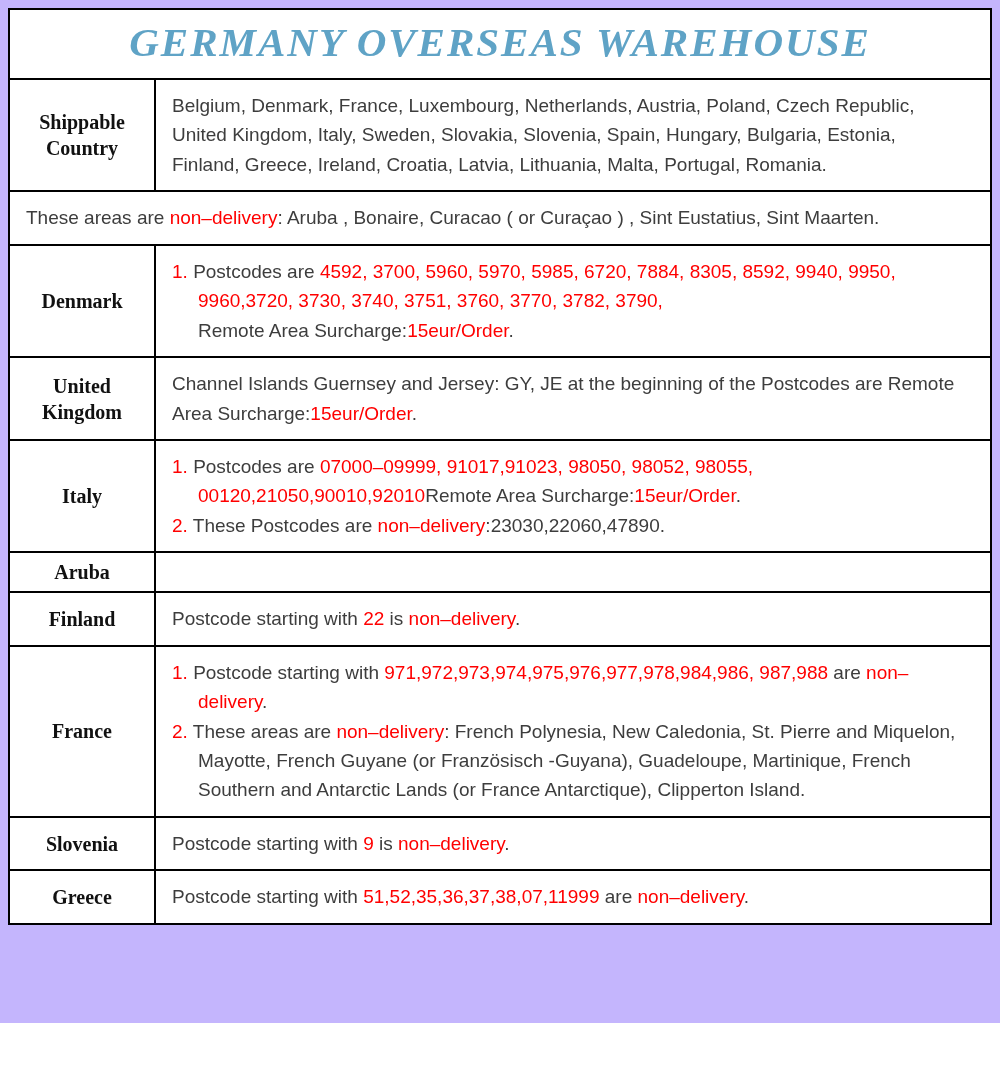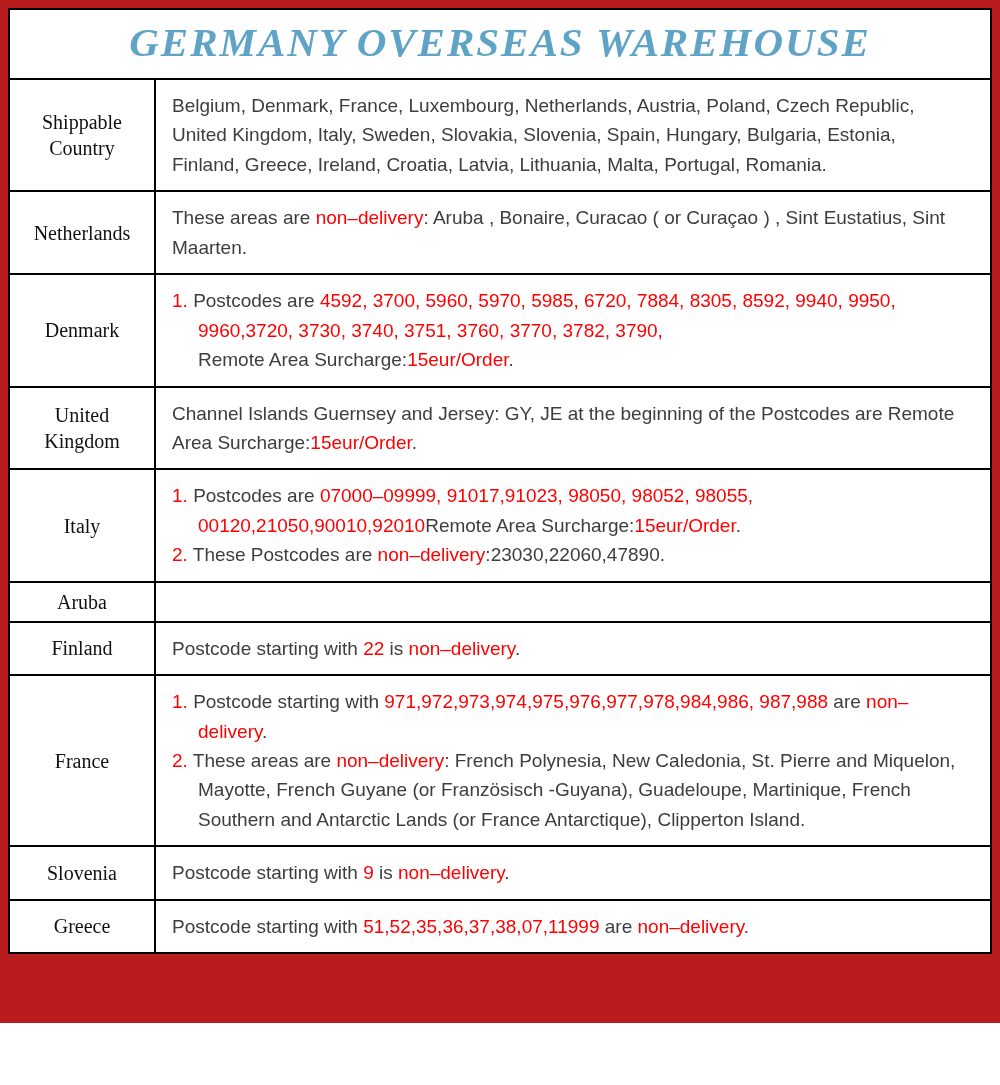--- a/index.html
+++ b/index.html
@@ -5,21 +5,21 @@
   * { box-sizing: border-box; }
   html, body {
     margin: 0;
     padding: 0;
     background: #ffffff;
     font-family: "Liberation Sans", "DejaVu Sans", sans-serif;
   }
   .page {
     width: 1000px;
     height: 1023px;
-    background: #b91c1c;
+    background: #c4b5fd;
     padding: 8px;
   }
   .table {
     width: 100%;
     border: 2px solid #000000;
     background: #ffffff;
   }
   .title-row {
     border-bottom: 2px solid #000000;
     text-align: center;
@@ -40,21 +40,21 @@
   .row:last-child { border-bottom: none; }
   .label-cell {
     flex: 0 0 146px;
     width: 146px;
     border-right: 2px solid #000000;
     display: flex;
     align-items: center;
     justify-content: center;
     text-align: center;
     font-family: "Liberation Serif", "DejaVu Serif", serif;
-    font-weight: normal;
+    font-weight: bold;
     font-size: 20px;
     color: #111111;
     padding: 6px 5px;
     line-height: 1.3;
   }
   .content-cell {
     flex: 1 1 auto;
     padding: 11px 30px 11px 16px;
     font-size: 19px;
     line-height: 1.55;
@@ -81,21 +81,20 @@
     </div>
 
     <div class="row">
       <div class="label-cell">Shippable Country</div>
       <div class="content-cell">
           <div class="line"><span>Belgium, Denmark, France, Luxembourg, Netherlands, Austria, Poland, Czech Republic, United Kingdom, Italy, Sweden, Slovakia, Slovenia, Spain, Hungary, Bulgaria, Estonia, Finland, Greece, Ireland, Croatia, Latvia, Lithuania, Malta, Portugal, Romania.</span></div>
         </div>
     </div>
 
     <div class="row">
-      <div class="label-cell">Netherlands</div>
       <div class="content-cell">
           <div class="line"><span>These areas are </span><span class="red">non–delivery</span><span>: Aruba , Bonaire, Curacao ( or Curaçao ) , Sint Eustatius, Sint Maarten.</span></div>
         </div>
     </div>
 
     <div class="row">
       <div class="label-cell">Denmark</div>
       <div class="content-cell">
           <div class="line hang"><span class="red">1. </span><span>Postcodes are </span><span class="red">4592, 3700, 5960, 5970, 5985, 6720, 7884, 8305, 8592, 9940, 9950, 9960,3720, 3730, 3740, 3751, 3760, 3770, 3782, 3790,</span></div>
           <div class="line ind"><span>Remote Area Surcharge:</span><span class="red">15eur/Order</span><span>.</span></div>

